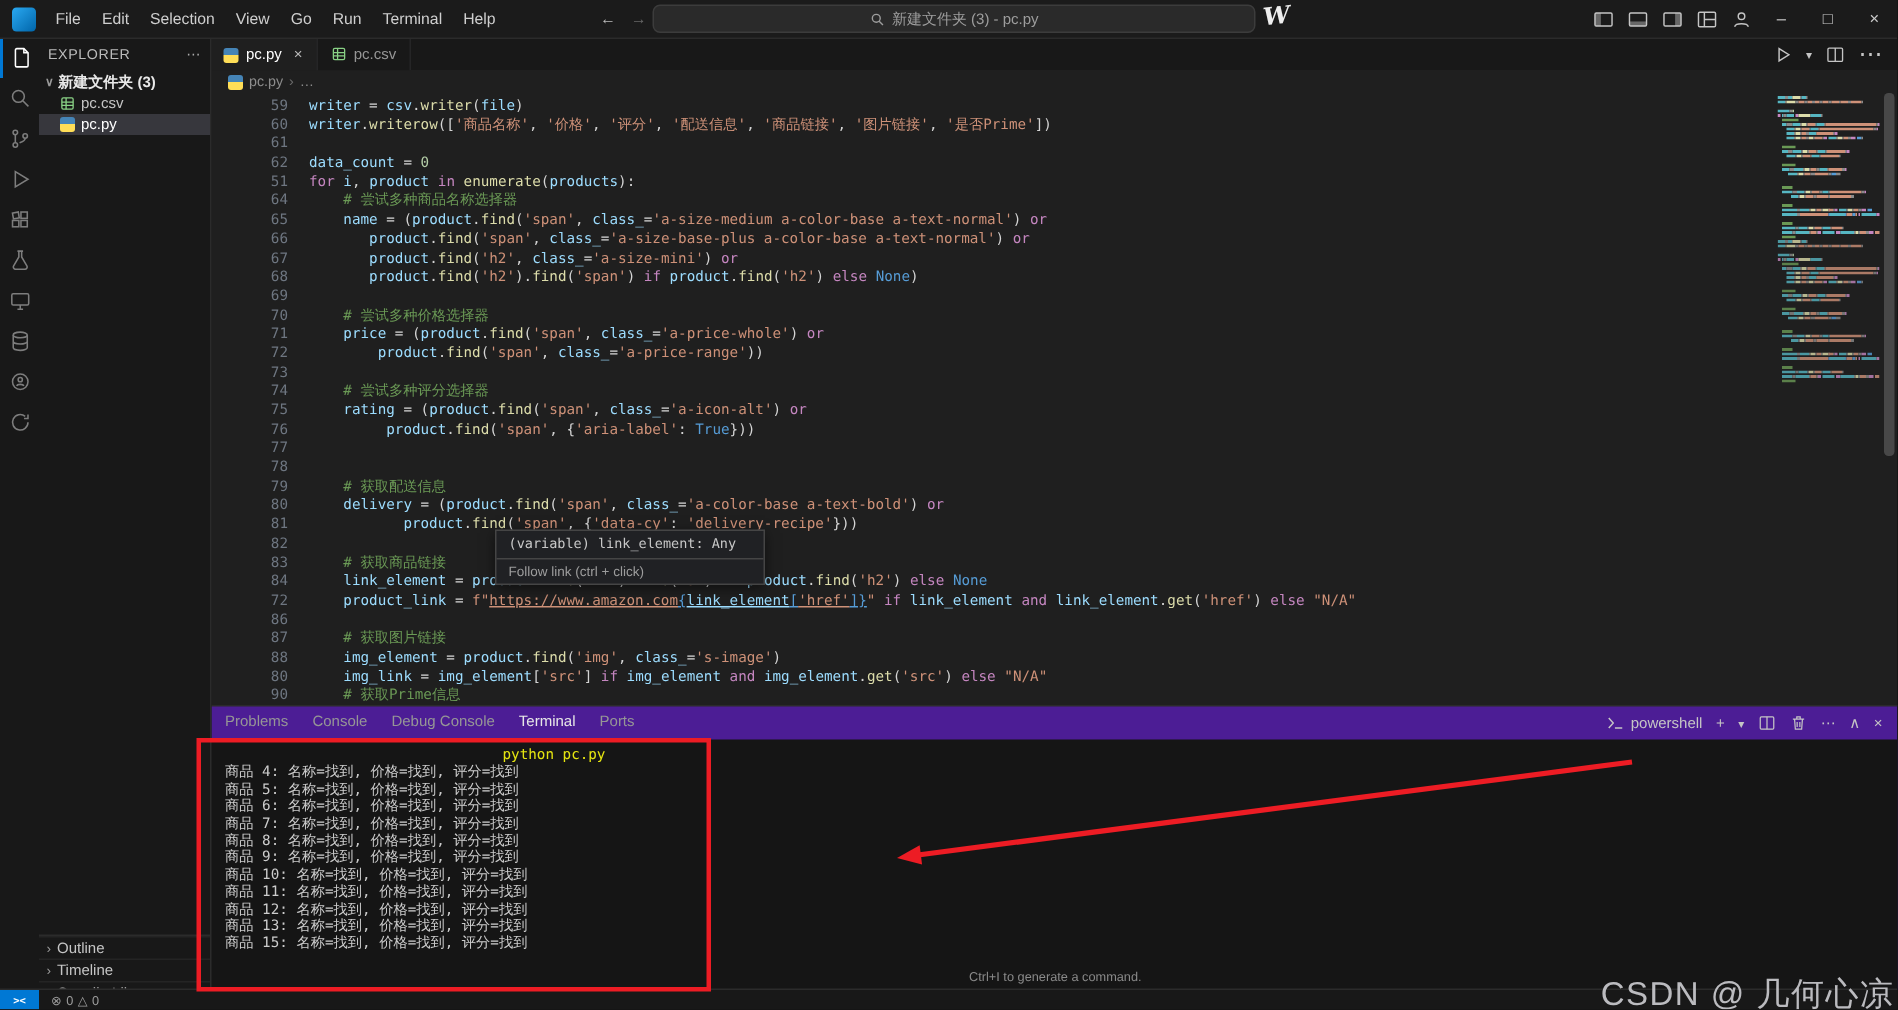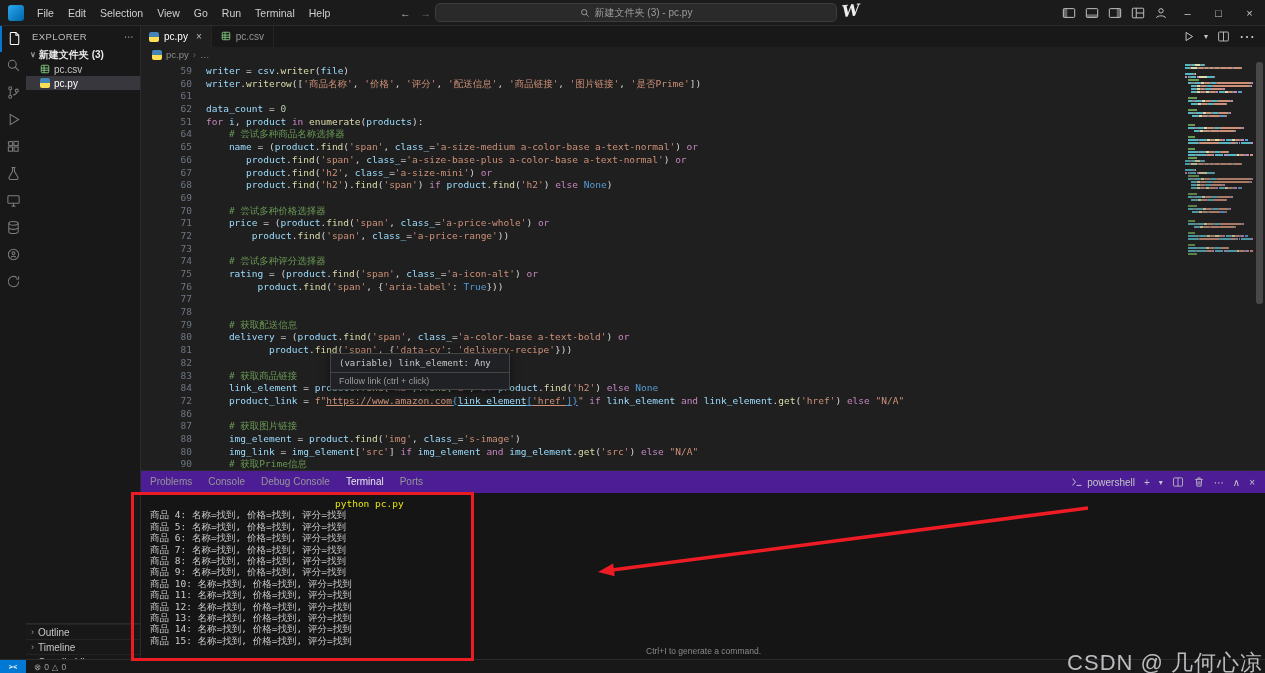--- a/index.html
+++ b/index.html
@@ -561,21 +561,20 @@
             <div class="term-line">商品 4: 名称=找到, 价格=找到, 评分=找到</div>
             <div class="term-line">商品 5: 名称=找到, 价格=找到, 评分=找到</div>
             <div class="term-line">商品 6: 名称=找到, 价格=找到, 评分=找到</div>
             <div class="term-line">商品 7: 名称=找到, 价格=找到, 评分=找到</div>
             <div class="term-line">商品 8: 名称=找到, 价格=找到, 评分=找到</div>
             <div class="term-line">商品 9: 名称=找到, 价格=找到, 评分=找到</div>
             <div class="term-line">商品 10: 名称=找到, 价格=找到, 评分=找到</div>
             <div class="term-line">商品 11: 名称=找到, 价格=找到, 评分=找到</div>
             <div class="term-line">商品 12: 名称=找到, 价格=找到, 评分=找到</div>
             <div class="term-line">商品 13: 名称=找到, 价格=找到, 评分=找到</div>
-            <div class="term-line">商品 14: 名称=找到, 价格=找到, 评分=找到</div>
             <div class="term-line">商品 15: 名称=找到, 价格=找到, 评分=找到</div>
           </div>
         <div class="term-hint">Ctrl+I to generate a command.</div>
       </div>
     </div>
   </div>
 
   <div class="statusbar">
     <span class="remote">&gt;&lt;</span>
     <span class="sb-item">

